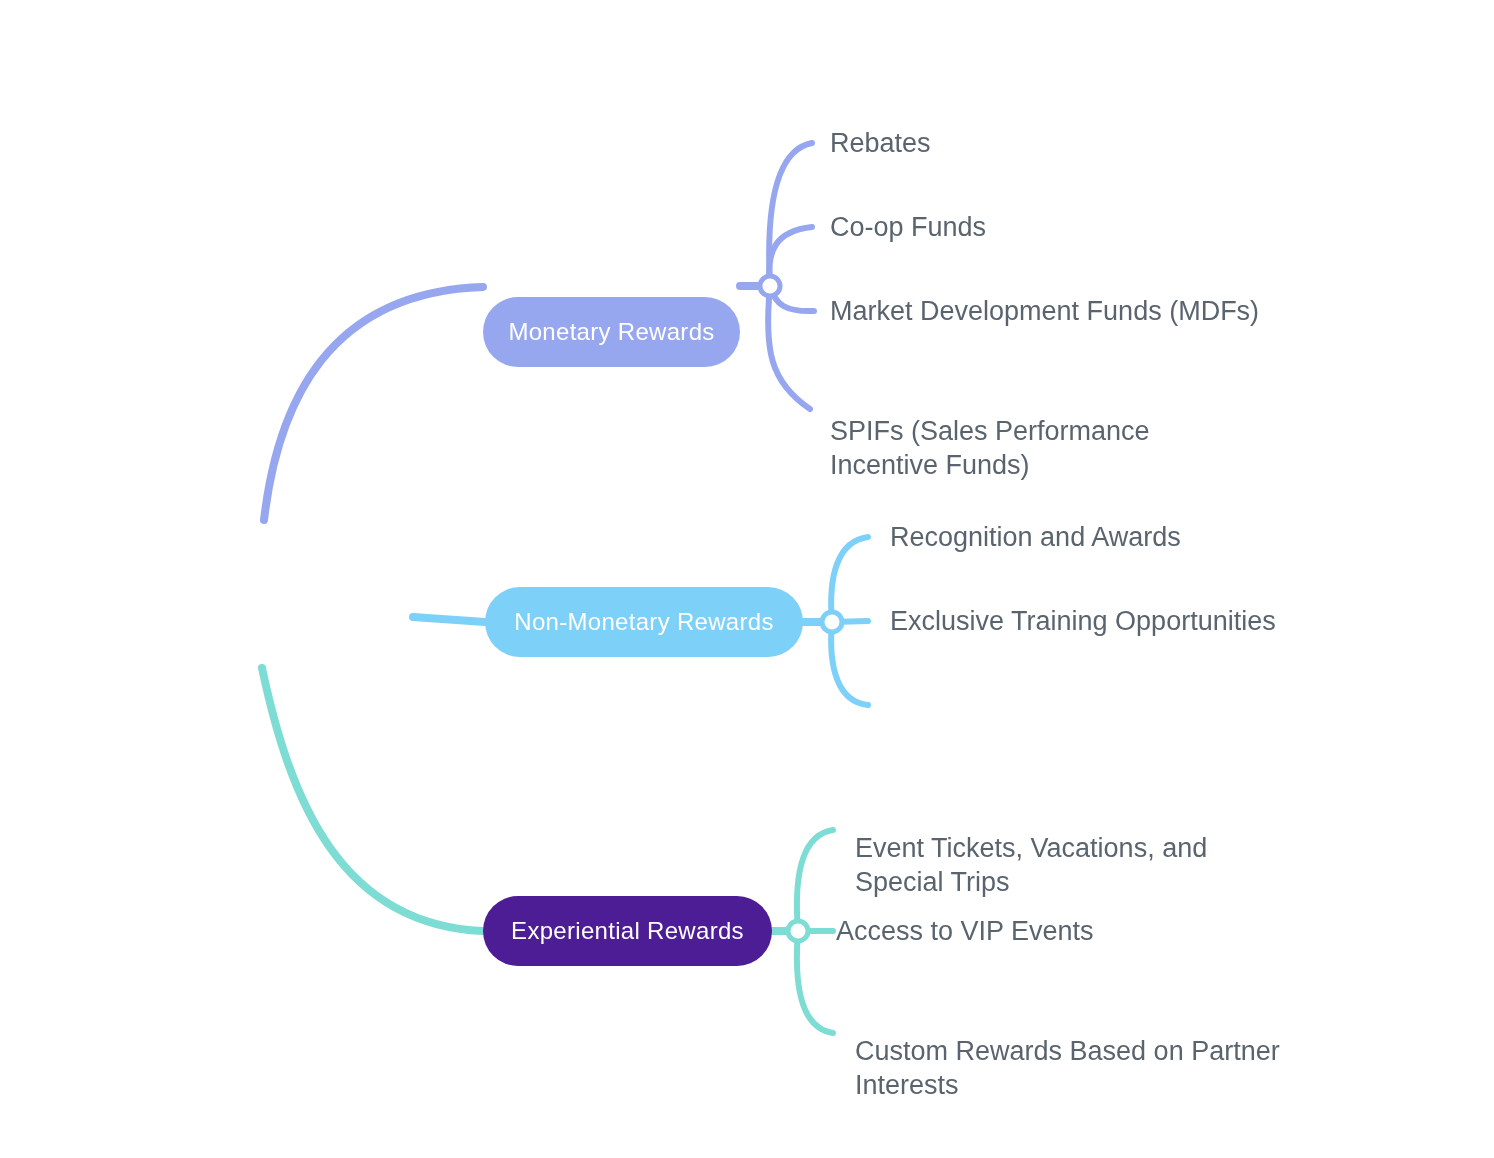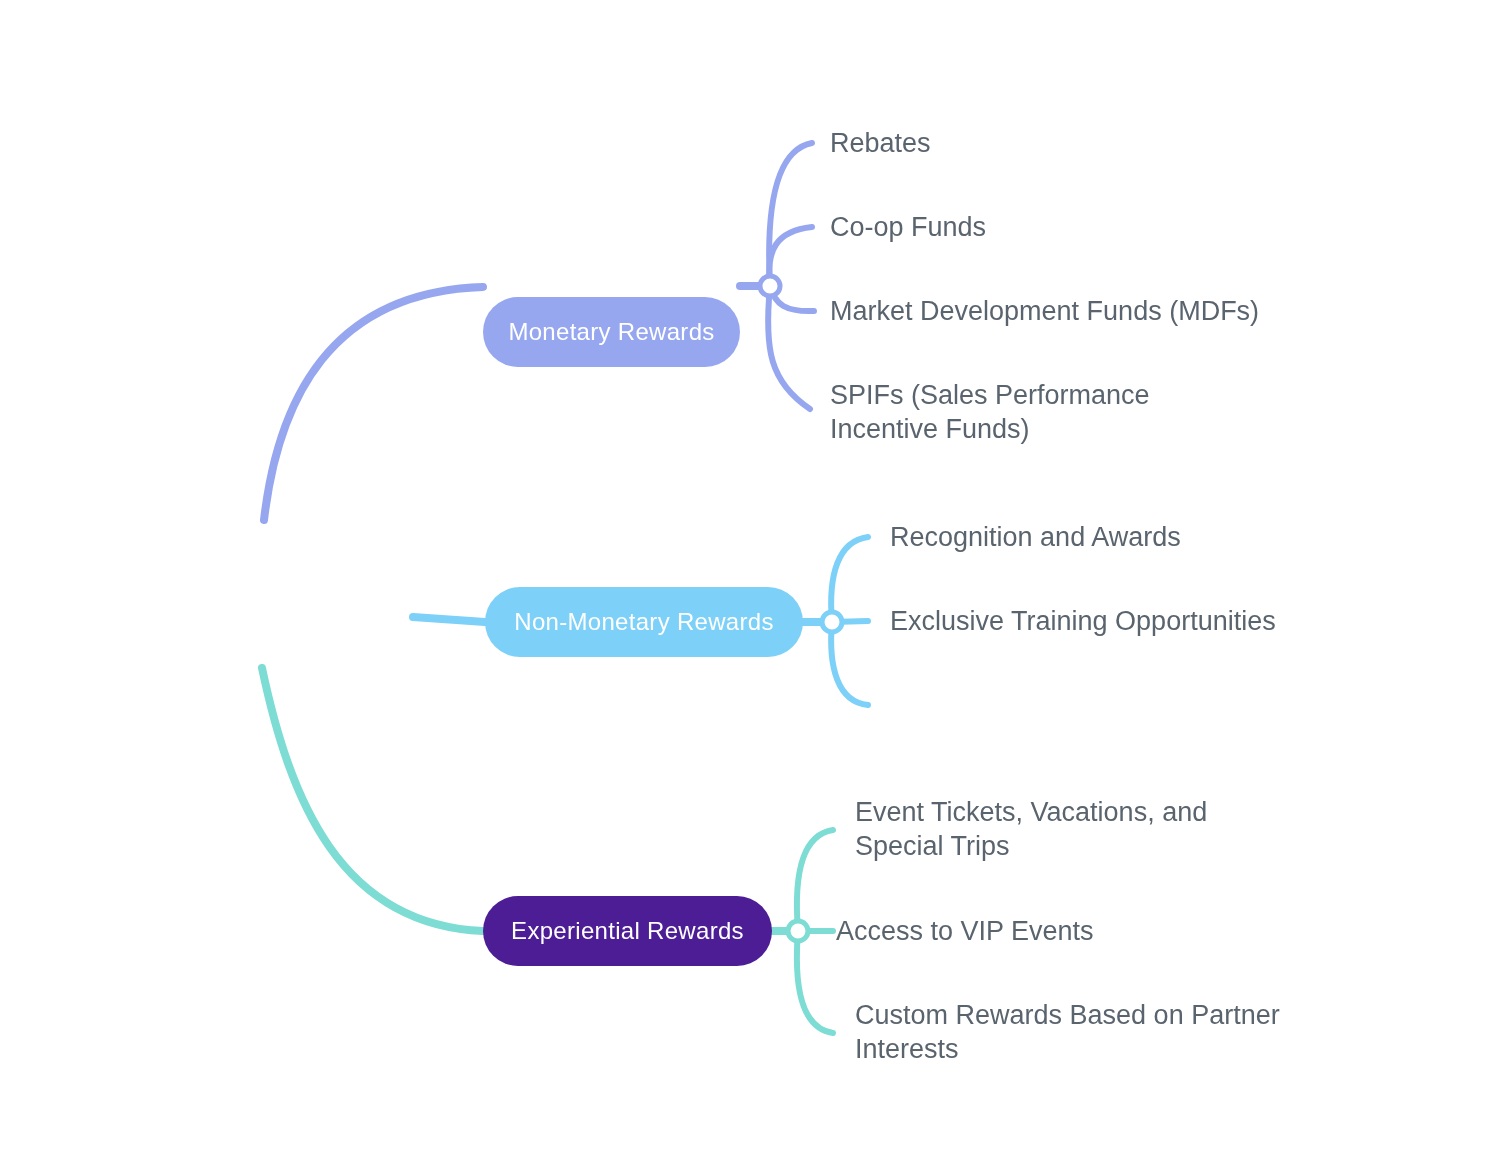--- a/index.html
+++ b/index.html
@@ -48,21 +48,21 @@
   .pill.monetary     { left: 483px; top: 252px; width: 257px; background: #96a7ef; margin-top: 45px; }
   .pill.non-monetary { left: 485px; top: 587px; width: 318px; background: #7dd0f7; }
   .pill.experiential { left: 483px; top: 896px; width: 289px; background: #4c1d95; }
   .leaf {
     position: absolute;
     font-size: 27px;
     line-height: 34px;
     color: #5a646e;
     white-space: nowrap;
   }
-  .leaf.wrap { white-space: normal; }
+  .leaf.wrap { white-space: normal; margin-top: 36px; }
 </style>
 </head>
 <body>
 
 <div class="canvas">
 
   <svg class="connector-svg" width="1494" height="1158" viewBox="0 0 1494 1158">
 
     <g fill="none" stroke-linecap="round" stroke="#96a7ef">
       <path d="M264,520 C278,400 330,292 483,287" stroke-width="8"></path>

